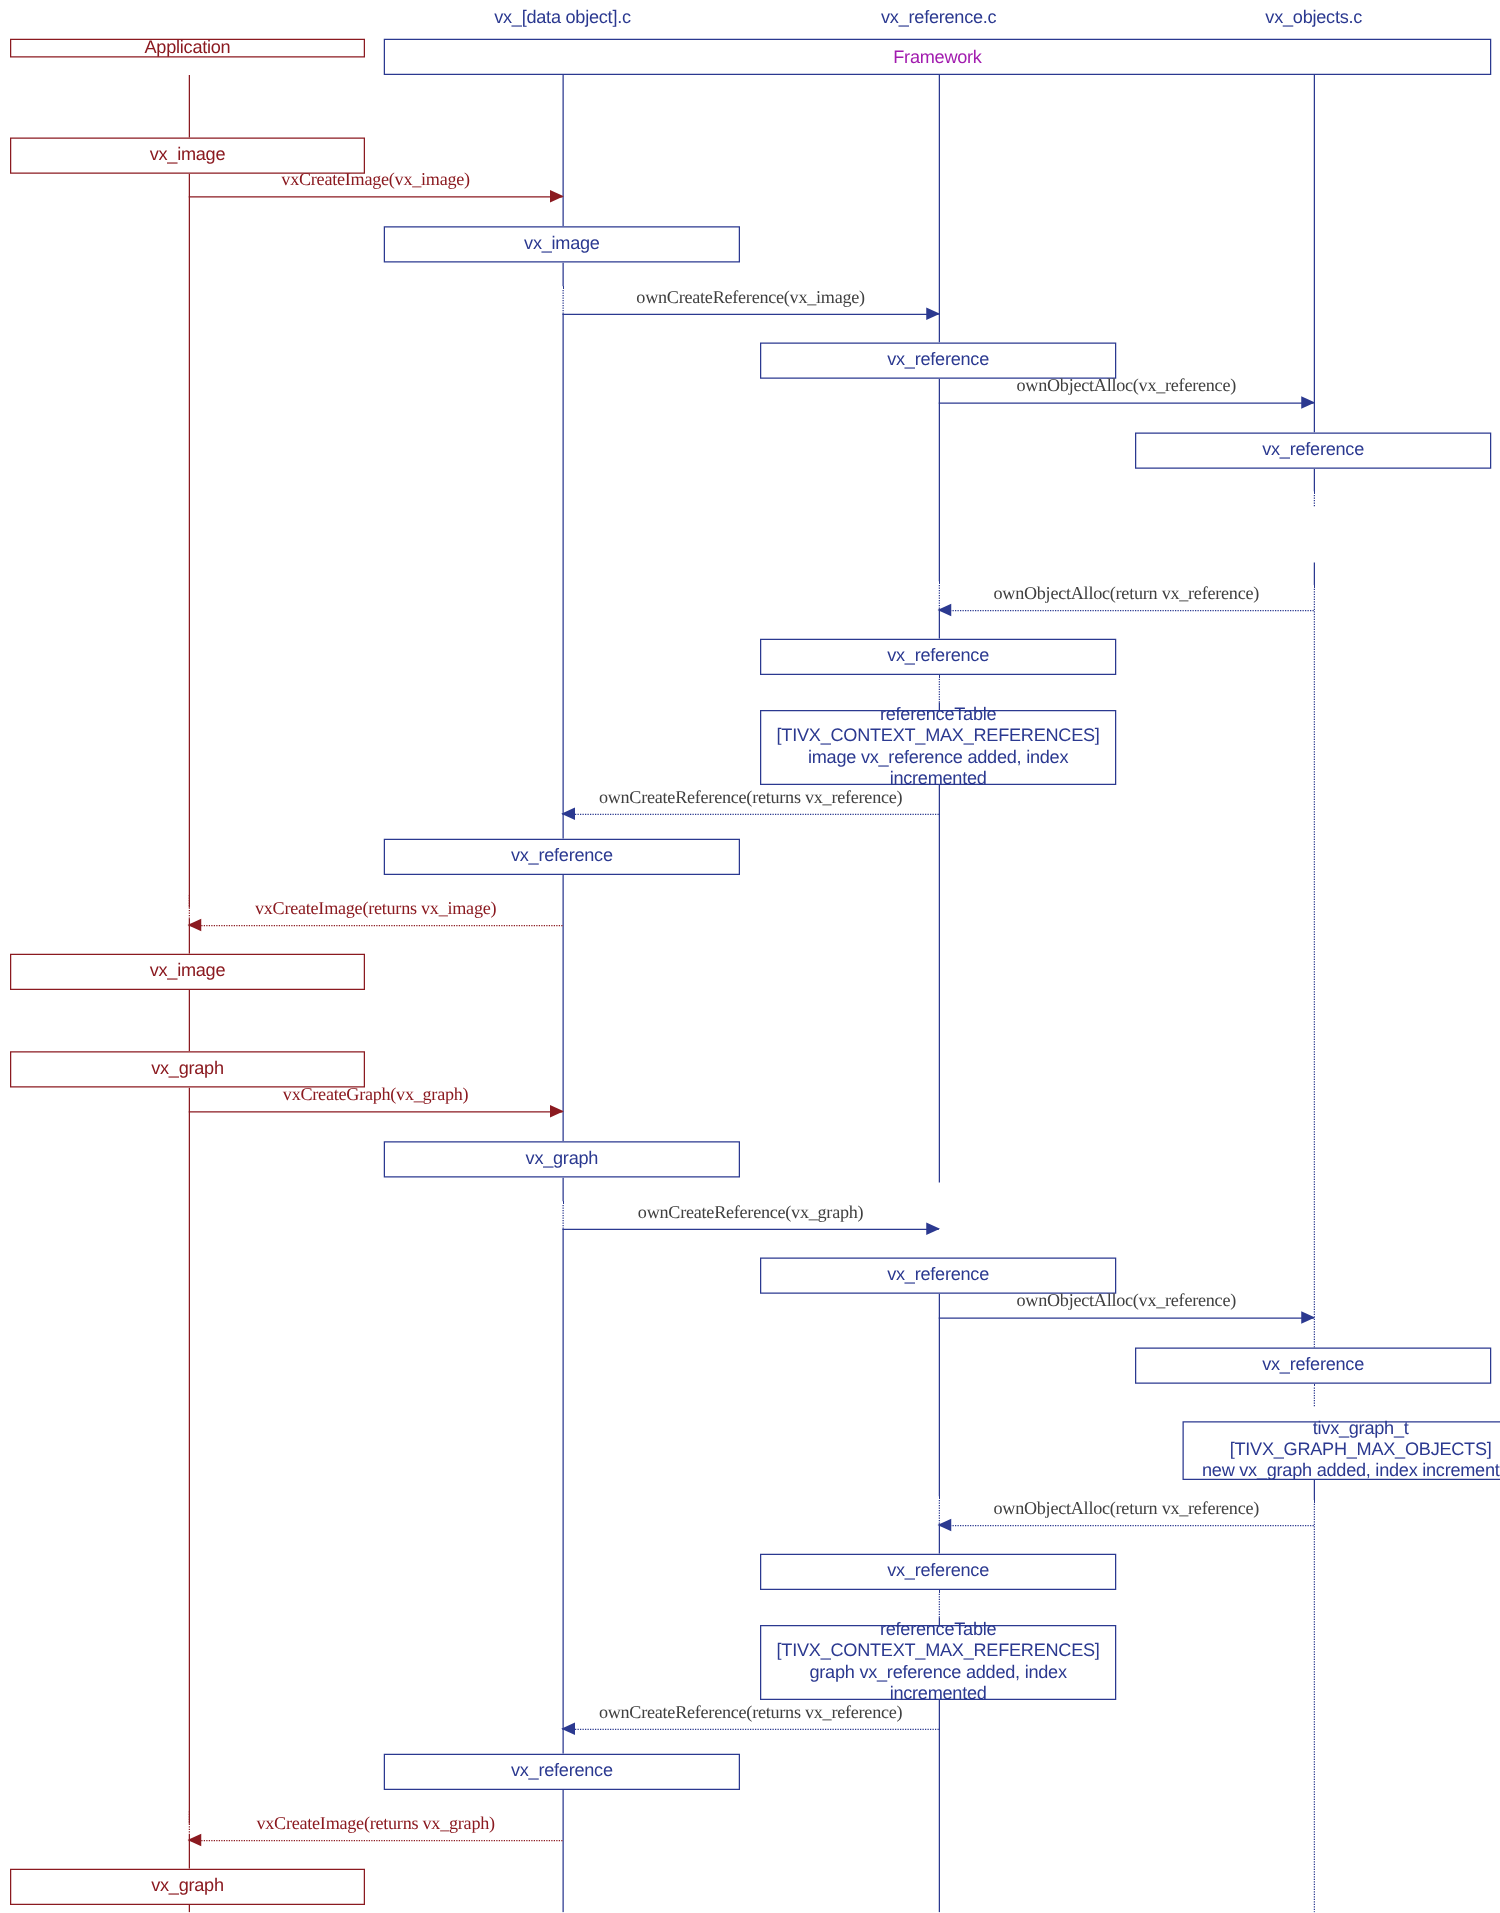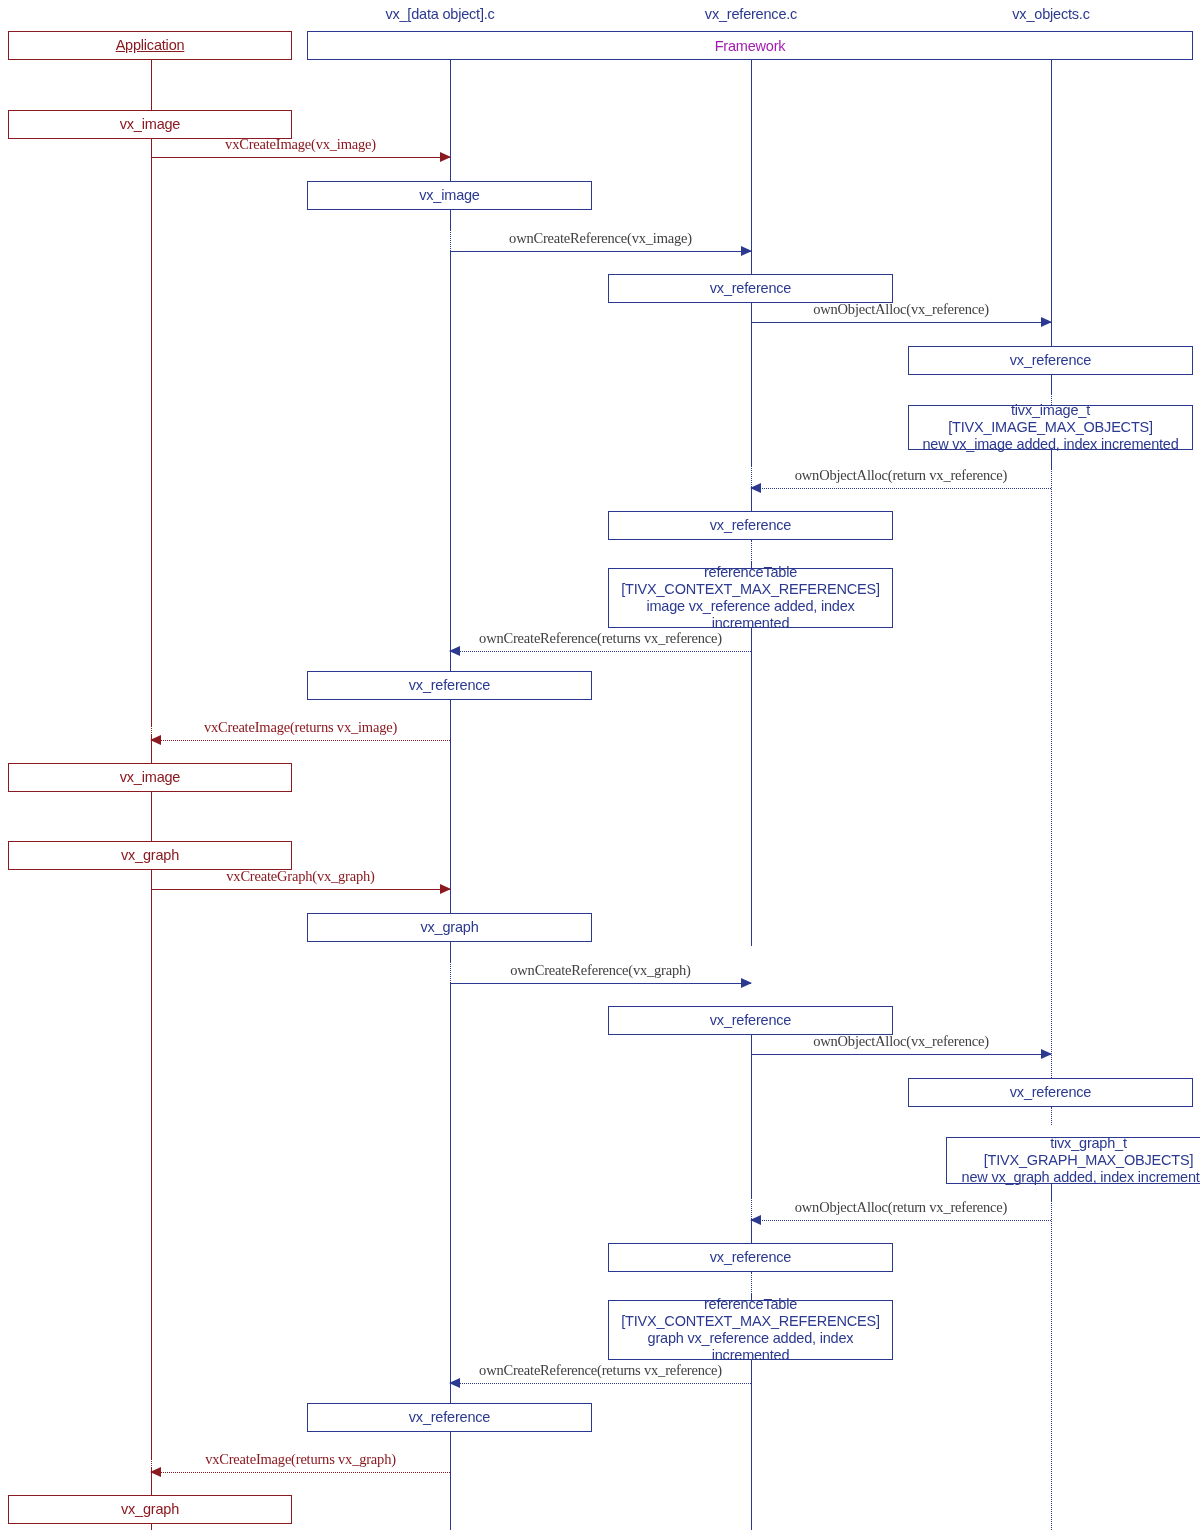--- a/index.html
+++ b/index.html
@@ -137,21 +137,21 @@
     font-family: Liberation Serif, serif;
   }
   .msg.red  .label { color: #8b1a20; }
   .msg.blue .label { color: #404040; }
 </style>
 </head>
 <body>
 
 <div id="diagram">
 
-  <div class="lifeline-title" style="left:300px; top:6px; width:280px;">vx_[data object].c</div>
+  <div class="lifeline-title" style="left:310px; top:6px; width:280px;">vx_[data object].c</div>
   <div class="lifeline-title" style="left:611px; top:6px; width:280px;">vx_reference.c</div>
   <div class="lifeline-title" style="left:911px; top:6px; width:280px;">vx_objects.c</div>
 
   <div class="framework-box" style="left:307px; top:31px; width:886px; height:29px;">
     <span>Framework</span>
   </div>
 
   <div class="lifeline red" style="left:151px; top:60px;  height:53px;"></div>
   <div class="lifeline red" style="left:151px; top:139px; height:587px;"></div>
   <div class="lifeline red dotted" style="left:151px; top:713px; height:22px;"></div>
@@ -189,21 +189,21 @@
   <div class="lifeline blue" style="left:1051px; top:60px;  height:286px;"></div>
   <div class="lifeline blue" style="left:1051px; top:375px; height:18px;"></div>
   <div class="lifeline blue dotted" style="left:1051px; top:393px; height:12px;"></div>
   <div class="lifeline blue" style="left:1051px; top:450px; height:18px;"></div>
   <div class="lifeline blue dotted" style="left:1051px; top:468px; height:610px;"></div>
   <div class="lifeline blue" style="left:1051px; top:1078px; height:18px;"></div>
   <div class="lifeline blue dotted" style="left:1051px; top:1107px; height:18px;"></div>
   <div class="lifeline blue" style="left:1051px; top:1182px; height:18px;"></div>
   <div class="lifeline blue dotted" style="left:1051px; top:1200px; height:330px;"></div>
 
-  <div class="obj-box red" style="left:8px; top:31px; width:284px; height:29px;text-decoration:underline;">
+  <div class="obj-box red" style="left:8px; top:31px; width:284px; height:15px;">
     <span class="inner">Application</span>
   </div>
 
   <div class="obj-box red" style="left:8px; top:110px; width:284px; height:29px;">
     <span class="inner">vx_image</span>
   </div>
 
   <div class="obj-box red" style="left:8px; top:763px; width:284px; height:29px;">
     <span class="inner">vx_image</span>
   </div>
@@ -263,27 +263,20 @@
       <span>[TIVX_CONTEXT_MAX_REFERENCES]</span><br>
       <span>graph vx_reference added, index</span><br>
       <span>incremented</span>
     </div>
   </div>
 
   <div class="obj-box blue" style="left:908px; top:346px; width:285px; height:29px;">
     <span class="inner">vx_reference</span>
   </div>
 
-  <div class="obj-box blue" style="left:908px; top:405px; width:285px; height:45px; flex-direction:column;">
-    <div class="inner">
-      <span>tivx_image_t</span><br>
-      <span>[TIVX_IMAGE_MAX_OBJECTS]</span><br>
-      <span>new vx_image added, index incremented</span>
-    </div>
-  </div>
 
   <div class="obj-box blue" style="left:908px; top:1078px; width:285px; height:29px;">
     <span class="inner">vx_reference</span>
   </div>
 
   <div class="obj-box blue" style="left:946px; top:1137px; width:285px; height:47px; flex-direction:column;">
     <div class="inner">
       <span>tivx_graph_t</span><br>
       <span>[TIVX_GRAPH_MAX_OBJECTS]</span><br>
       <span>new vx_graph added, index incremented</span>

